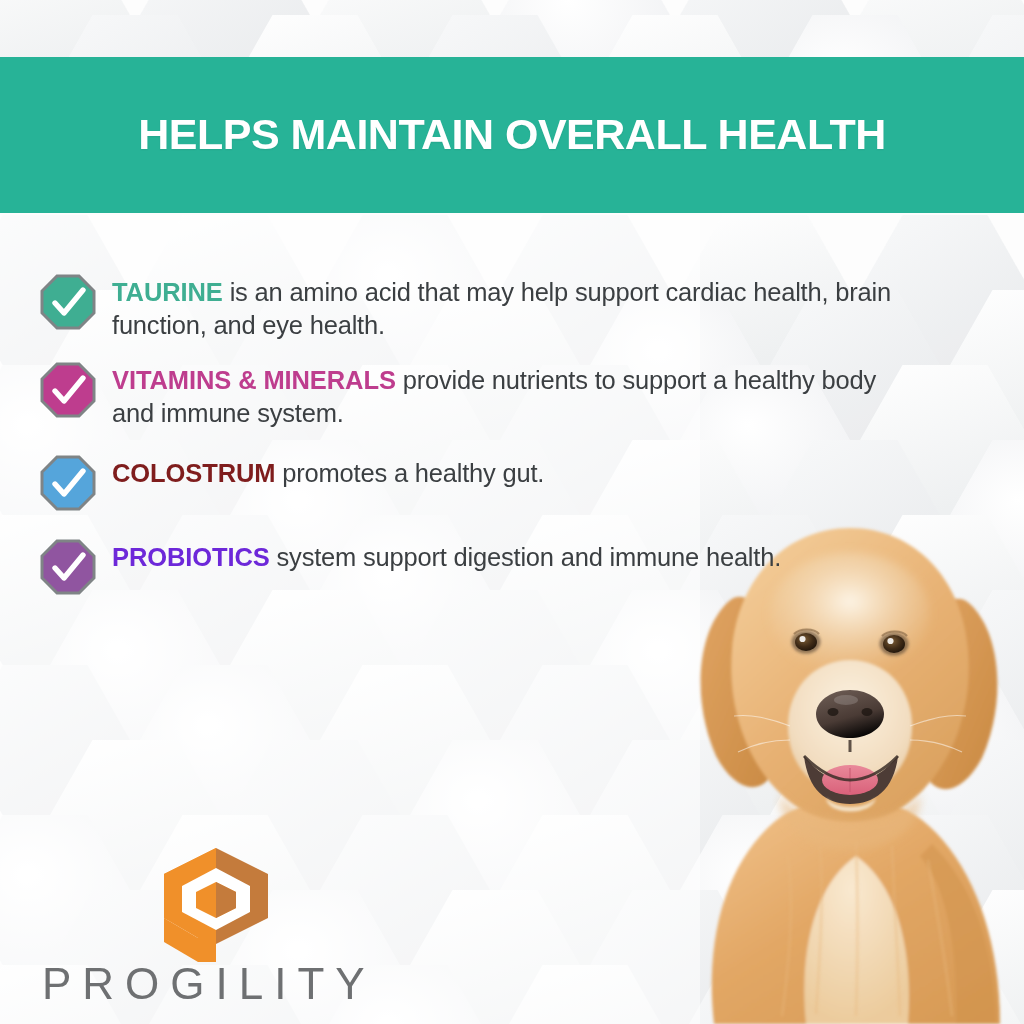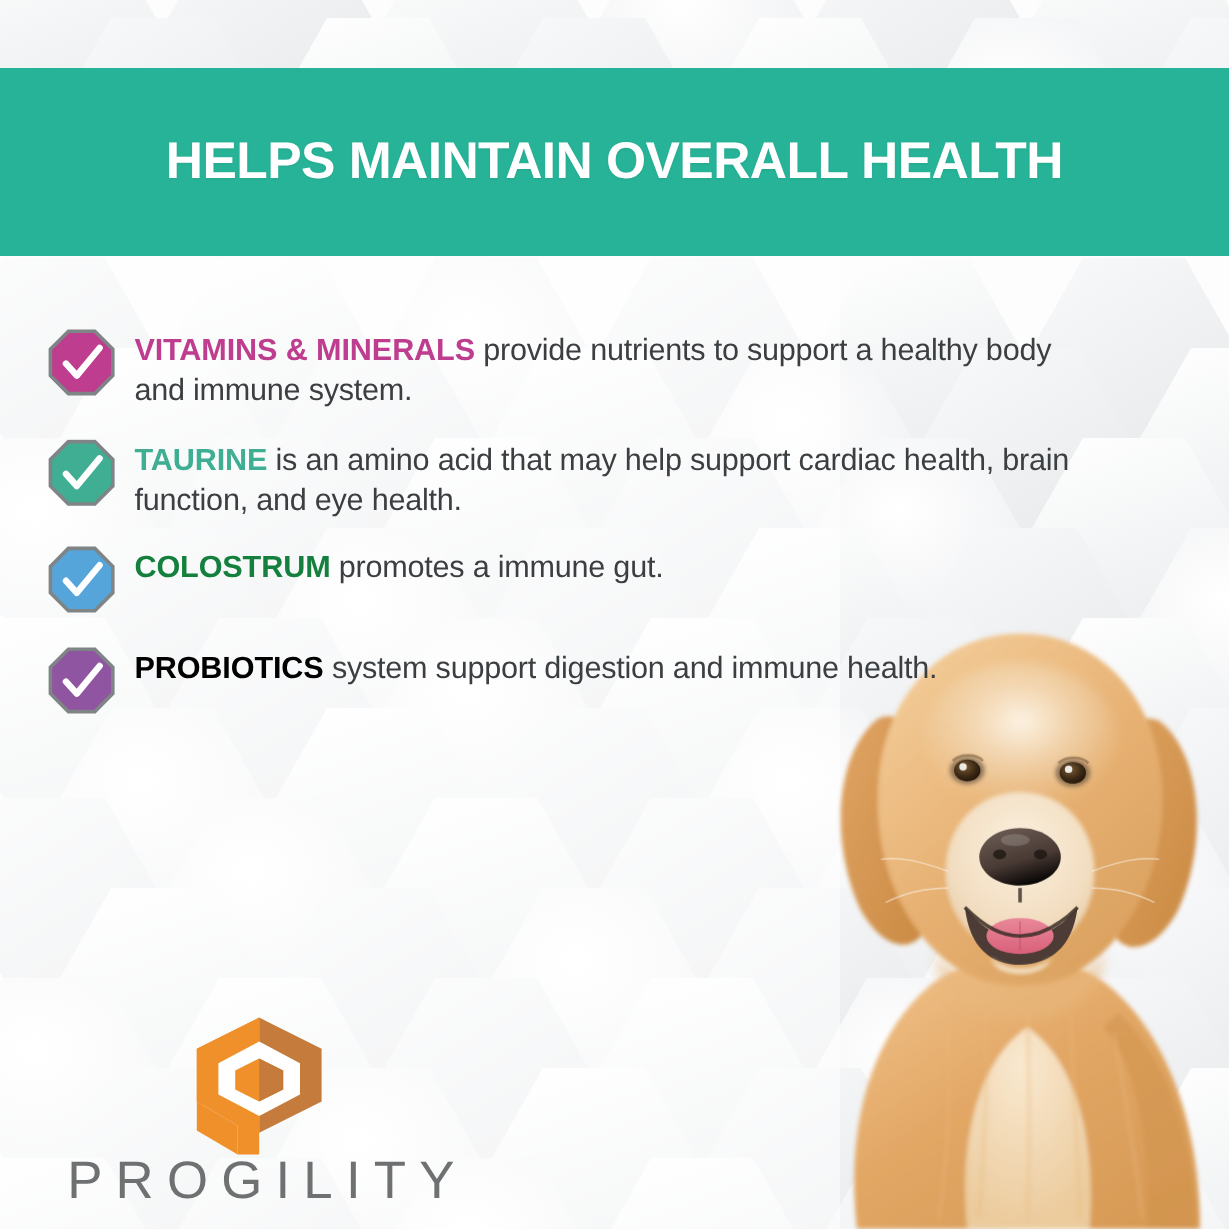--- a/index.html
+++ b/index.html
@@ -109,21 +109,21 @@
     margin-bottom:-6px;
   }
   .logo-mark svg { display:block; width:116px; height:118px; }
   .logo-word {
     font-size:44px;
     font-weight:normal;
     color:#6e7072;
     letter-spacing:11px;
     line-height:1;
     margin-top:4px;
-    margin-left:16px;
+    margin-left:2px;
   }
 </style>
 </head>
 <body>
 
 <div id="poster">
 
   <div id="hexfield">
     <svg viewBox="0 0 1024 1024" xmlns="http://www.w3.org/2000/svg">
       <defs>
@@ -370,58 +370,58 @@
         <path d="M240,276 C260,276 276,280 292,288"></path>
       </g>
 
       <path d="M110,330 C132,366 228,366 250,330 C252,362 224,386 180,386
                C136,386 108,362 110,330 Z" fill="#e8b87e" opacity="0.55" filter="url(#softer)"></path>
     </svg>
   </div>
 
   <div class="bullets">
 
+    <div class="bullet b1">
+      <span class="octa">
+        <svg viewBox="0 0 56 56" xmlns="http://www.w3.org/2000/svg">
+          <polygon points="17,2 39,2 54,17 54,39 39,54 17,54 2,39 2,17" fill="#3fae92" stroke="#7f8486" stroke-width="3"></polygon>
+          <path d="M15,29 L24,39 L43,16" stroke="#ffffff" stroke-width="5.4" fill="none" stroke-linecap="round" stroke-linejoin="round"></path>
+        </svg>
+      </span>
+      <span class="copy"><span class="kw" style="color:#3fae92">TAURINE</span><span> is an amino acid that may help support cardiac health, brain function, and eye health.</span></span>
+    </div>
+
     <div class="bullet b2">
       <span class="octa">
         <svg viewBox="0 0 56 56" xmlns="http://www.w3.org/2000/svg">
           <polygon points="17,2 39,2 54,17 54,39 39,54 17,54 2,39 2,17" fill="#be3d8e" stroke="#7f8486" stroke-width="3"></polygon>
           <path d="M15,29 L24,39 L43,16" stroke="#ffffff" stroke-width="5.4" fill="none" stroke-linecap="round" stroke-linejoin="round"></path>
         </svg>
       </span>
       <span class="copy"><span class="kw" style="color:#be3d8e">VITAMINS &amp; MINERALS</span><span> provide nutrients to support a healthy body and immune system.</span></span>
     </div>
 
-    <div class="bullet b1">
-      <span class="octa">
-        <svg viewBox="0 0 56 56" xmlns="http://www.w3.org/2000/svg">
-          <polygon points="17,2 39,2 54,17 54,39 39,54 17,54 2,39 2,17" fill="#3fae92" stroke="#7f8486" stroke-width="3"></polygon>
-          <path d="M15,29 L24,39 L43,16" stroke="#ffffff" stroke-width="5.4" fill="none" stroke-linecap="round" stroke-linejoin="round"></path>
-        </svg>
-      </span>
-      <span class="copy"><span class="kw" style="color:#3fae92">TAURINE</span><span> is an amino acid that may help support cardiac health, brain function, and eye health.</span></span>
-    </div>
-
     <div class="bullet b3">
       <span class="octa">
         <svg viewBox="0 0 56 56" xmlns="http://www.w3.org/2000/svg">
           <polygon points="17,2 39,2 54,17 54,39 39,54 17,54 2,39 2,17" fill="#55a5db" stroke="#7f8486" stroke-width="3"></polygon>
           <path d="M15,29 L24,39 L43,16" stroke="#ffffff" stroke-width="5.4" fill="none" stroke-linecap="round" stroke-linejoin="round"></path>
         </svg>
       </span>
-      <span class="copy"><span class="kw" style="color:#15803d">COLOSTRUM</span><span> promotes a immune gut.</span></span>
+      <span class="copy"><span class="kw" style="color:#7f1d1d">COLOSTRUM</span><span> promotes a healthy gut.</span></span>
     </div>
 
     <div class="bullet b4">
       <span class="octa">
         <svg viewBox="0 0 56 56" xmlns="http://www.w3.org/2000/svg">
           <polygon points="17,2 39,2 54,17 54,39 39,54 17,54 2,39 2,17" fill="#9055a0" stroke="#7f8486" stroke-width="3"></polygon>
           <path d="M15,29 L24,39 L43,16" stroke="#ffffff" stroke-width="5.4" fill="none" stroke-linecap="round" stroke-linejoin="round"></path>
         </svg>
       </span>
-      <span class="copy"><span class="kw" style="color:#000000">PROBIOTICS</span><span> system support digestion and immune health.</span></span>
+      <span class="copy"><span class="kw" style="color:#6d28d9">PROBIOTICS</span><span> system support digestion and immune health.</span></span>
     </div>
 
   </div>
 
   <div class="logo-block">
     <div class="logo-mark">
       <svg viewBox="0 0 116 118" xmlns="http://www.w3.org/2000/svg">
 
         <path d="M58,2 L58,116 L40,116 L40,92 L6,72 L6,28 L58,2 Z" fill="#f0902a"></path>
 

